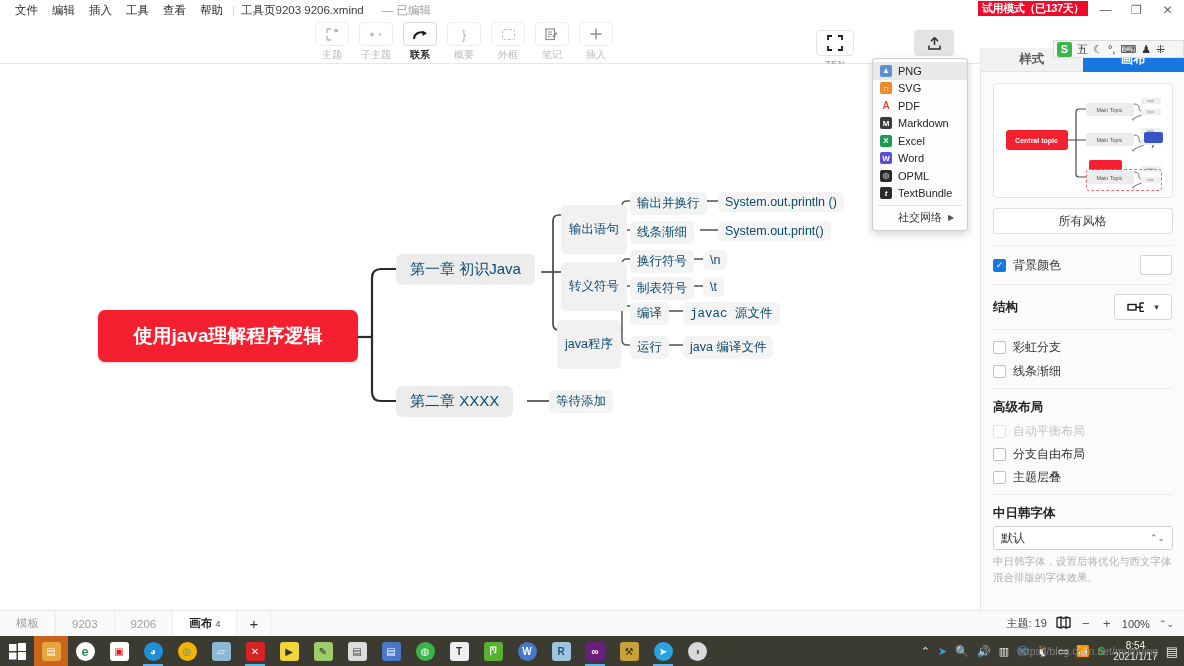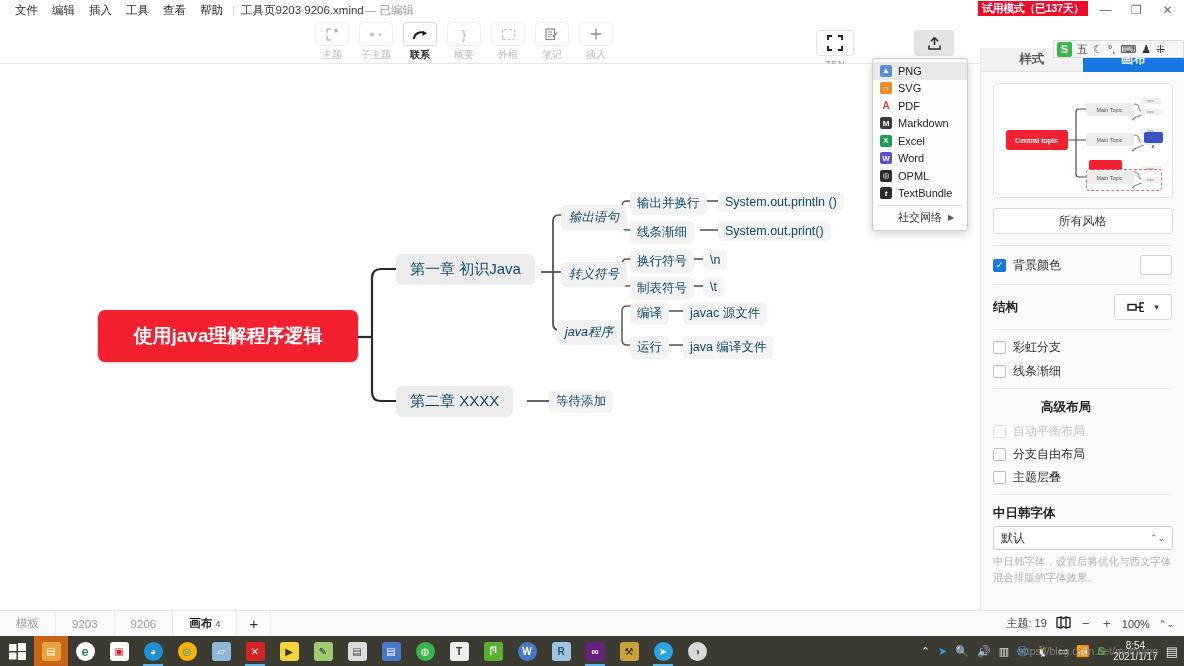--- a/index.html
+++ b/index.html
@@ -12,21 +12,21 @@
 
   
   .menubar {
     position: absolute; top: 0; left: 0; width: 1184px; height: 20px;
     display: flex; align-items: center; font-size: 11.5px; color: #2b2b2b;
     background: #fff; padding-left: 8px;
   }
   .menubar .mi { padding: 0 7px; cursor: default; white-space: nowrap; }
   .menubar .sep { color: #d0d0d0; padding: 0 2px; }
   .menubar .doctitle { color: #3a3a3a; padding-left: 4px; white-space: nowrap; }
-  .menubar .docstate { color: #9a9a9a; padding-left: 1px; white-space: nowrap; }
+  .menubar .docstate { color: #9a9a9a; padding-left: 18px; white-space: nowrap; }
 
   
   .trial-badge {
     position: absolute; top: 1px; left: 978px; width: 110px; height: 15px;
     background: #f2092a; color: #fff; font-size: 11px; font-weight: bold;
     display: flex; align-items: center; justify-content: center;
     letter-spacing: -0.4px;
   }
   .wincontrols { position: absolute; top: 0px; left: 1090px; width: 94px; height: 20px;
     display: flex; align-items: center; }
@@ -100,21 +100,21 @@
   .node {
     position: absolute; border-radius: 5px; background: #efefef; color: #0c4a6e;
     display: flex; align-items: center; justify-content: center; white-space: nowrap;
     font-size: 12px; padding: 3px 8px;
   }
   .node.root {
     background: #f4202f; color: #fff; font-weight: bold; font-size: 19px;
     border-radius: 7px; padding: 9px 16px; box-shadow: 0 1px 3px rgba(0,0,0,.18);
   }
   .node.lvl1 { font-size: 15px; background: #ececec; padding: 6px 14px; border-radius: 6px; }
-  .node.lvl2 { font-size: 12.5px; background: #f1f1f1; padding: 4px 8px; font-style: italic; }
+  .node.lvl2 { font-size: 12.5px; background: #f1f1f1; padding: 16px 8px; }
   .node.lvl3 { font-size: 12.5px; background: #f3f3f3; padding: 3px 7px; }
   .node.leaf { font-size: 12.5px; background: #f4f4f4; padding: 3px 7px; }
 
   .canvas svg { position: absolute; top: 0; left: 0; width: 976px; height: 538px; }
 
   
   .vscroll { position:absolute; right:0; top:64px; width:11px; height:538px; background:#fff;
      border-left:1px solid #f0f0f0; }
   .vscroll .thumb { position:absolute; top:0; left:2px; width:7px; height:78px; background:#d4d4d4; border-radius:4px; }
   .vscroll .arrowt, .vscroll .arrowb { position:absolute; left:2px; font-size:7px; color:#aaa; }
@@ -409,21 +409,21 @@
     <div class="node lvl3" style="left:630px; top:157px;">线条渐细</div>
     <div class="node lvl3" style="left:630px; top:186px;">换行符号</div>
     <div class="node lvl3" style="left:630px; top:213px;">制表符号</div>
     <div class="node lvl3" style="left:630px; top:238px;">编译</div>
     <div class="node lvl3" style="left:630px; top:272px;">运行</div>
 
     <div class="node leaf" style="left:718px; top:128px;">System.out.println ()</div>
     <div class="node leaf" style="left:718px; top:157px;">System.out.print()</div>
     <div class="node leaf" style="left:703px; top:186px;">\n</div>
     <div class="node leaf" style="left:703px; top:213px;">\t</div>
-    <div class="node leaf" style="left:683px; top:238px;">javac 源文件</div>
+    <div class="node leaf" style="left:683px; top:238px;font-family:Liberation Mono, monospace;">javac 源文件</div>
     <div class="node leaf" style="left:683px; top:272px;">java 编译文件</div>
 
     <div class="node lvl3" style="left:549px; top:326px;">等待添加</div>
   </div>
 
   <div class="vscroll">
     <div class="arrowt">▲</div>
     <div class="thumb"></div>
     <div class="arrowb">▼</div>
   </div>
@@ -499,21 +499,21 @@
       </div>
       <div class="prow" style="height:24px;">
         <div class="cb"></div>
         <span class="lbl">线条渐细</span>
       </div>
     </div>
 
     <div class="pdivider"></div>
 
     <div class="psec">
-      <div class="prow" style="height:26px;margin-left:48px;">
+      <div class="prow" style="height:26px;">
         <span class="ptitle">高级布局</span>
       </div>
       <div class="prow" style="height:23px;">
         <div class="cb dim"></div>
         <span class="lbl dim">自动平衡布局</span>
       </div>
       <div class="prow" style="height:23px;">
         <div class="cb"></div>
         <span class="lbl">分支自由布局</span>
       </div>

